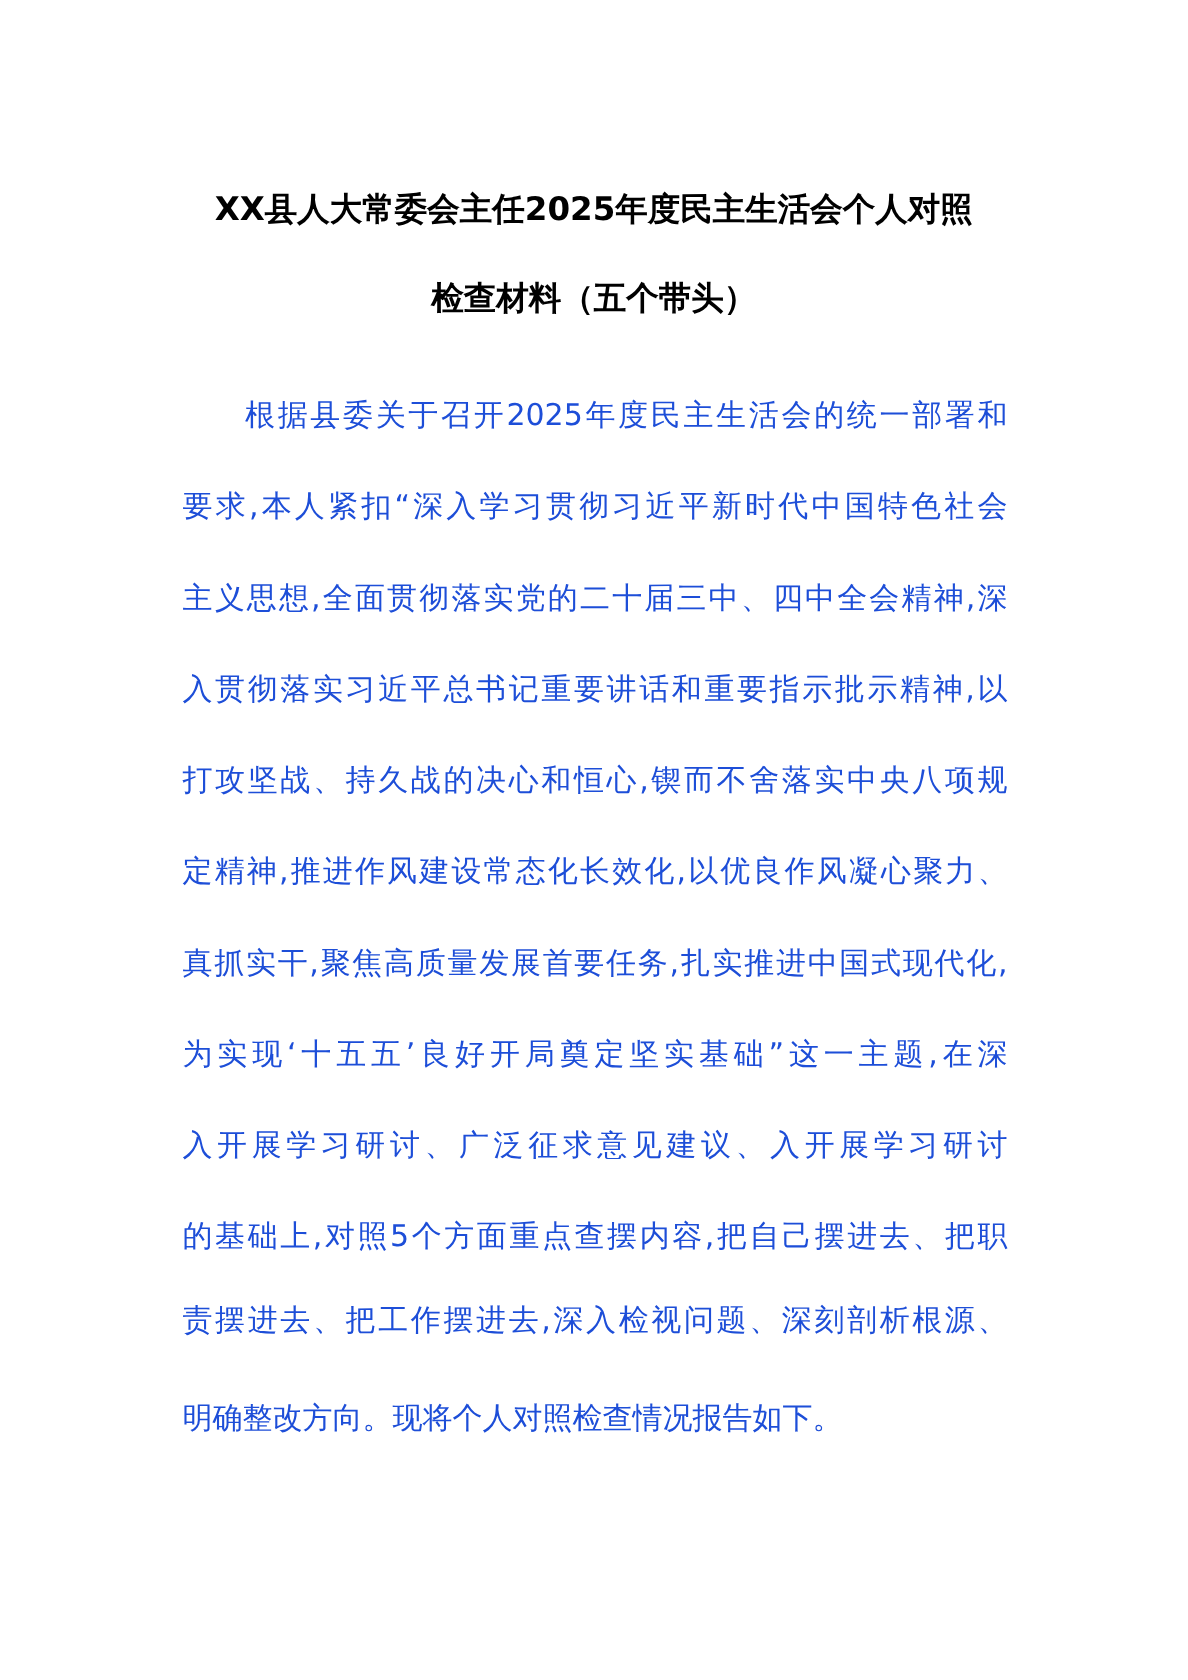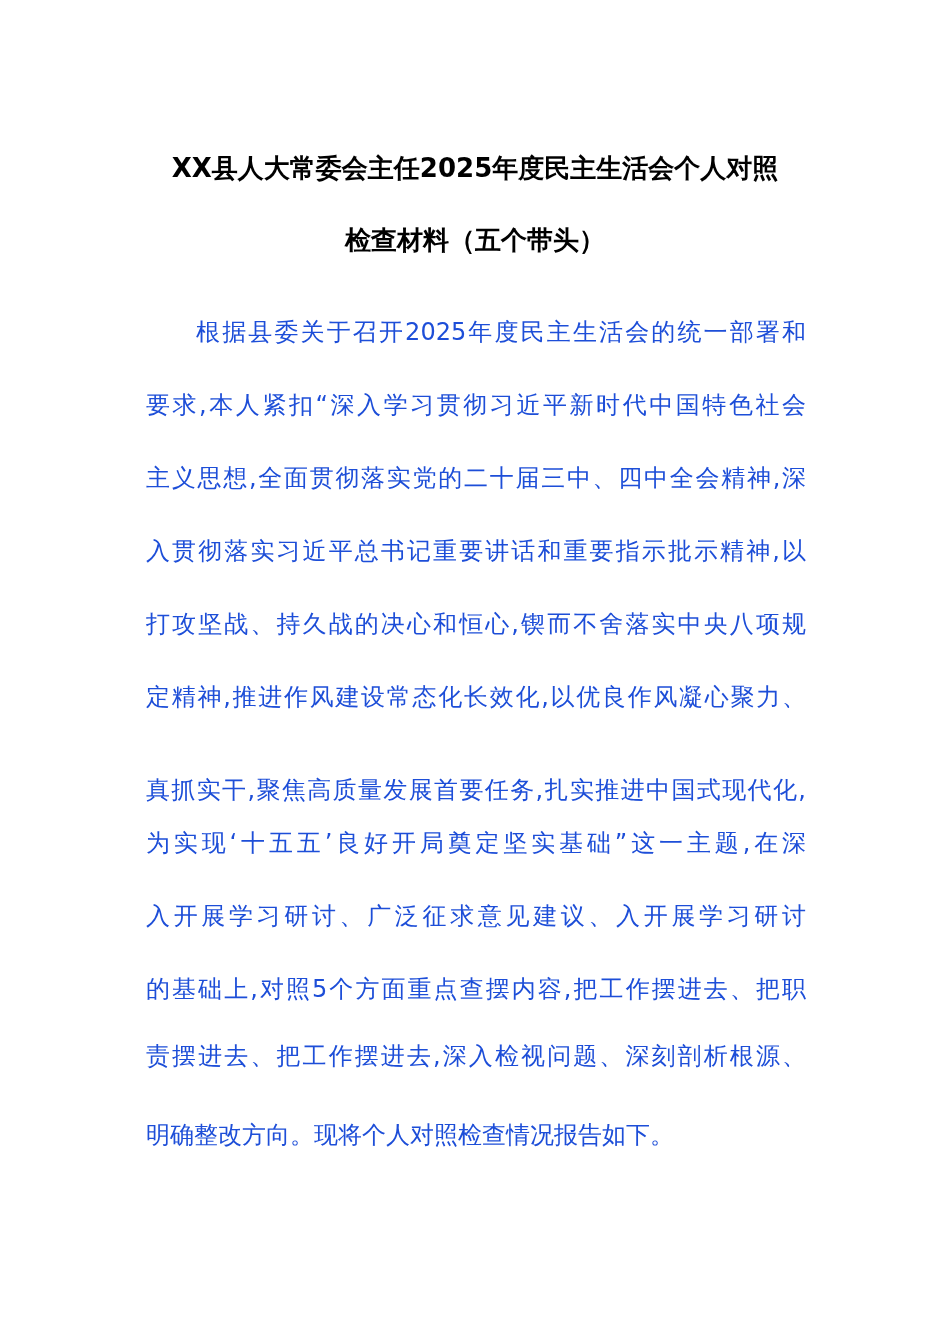--- a/index.html
+++ b/index.html
@@ -28,21 +28,21 @@
       left: 140px;
       width: 670px;
       text-align: center;
       font-weight: bold;
       font-size: 26px;
       line-height: 36px;
       white-space: nowrap;
       letter-spacing: 0px;
     }
     .title-line.l1 { top: 150px; }
-    .title-line.l2 { top: 222px; }
+    .title-line.l2 { top: 222px; font-family: Liberation Mono, monospace; }
     .body-line {
       position: absolute;
       left: 146px;
       width: 660px;
       font-size: 24px;
       line-height: 32px;
       white-space: nowrap;
       text-align: justify;
       text-align-last: justify;
       color: #1d4ed8;
@@ -63,20 +63,20 @@
   <div class="title-line l1">XX县人大常委会主任2025年度民主生活会个人对照</div>
   <div class="title-line l2">检查材料（五个带头）</div>
 
   <div>
     <div class="body-line first" style="top:316px">根据县委关于召开2025年度民主生活会的统一部署和</div>
     <div class="body-line" style="top:389px">要求,本人紧扣“深入学习贯彻习近平新时代中国特色社会</div>
     <div class="body-line" style="top:462px">主义思想,全面贯彻落实党的二十届三中、四中全会精神,深</div>
     <div class="body-line" style="top:535px">入贯彻落实习近平总书记重要讲话和重要指示批示精神,以</div>
     <div class="body-line" style="top:608px">打攻坚战、持久战的决心和恒心,锲而不舍落实中央八项规</div>
     <div class="body-line" style="top:681px">定精神,推进作风建设常态化长效化,以优良作风凝心聚力、</div>
-    <div class="body-line" style="top:774px">真抓实干,聚焦高质量发展首要任务,扎实推进中国式现代化,</div>
+    <div class="body-line" style="top:754px">真抓实干,聚焦高质量发展首要任务,扎实推进中国式现代化,</div>
     <div class="body-line" style="top:827px">为实现‘十五五’良好开局奠定坚实基础”这一主题,在深</div>
     <div class="body-line" style="top:900px">入开展学习研讨、广泛征求意见建议、入开展学习研讨</div>
-    <div class="body-line" style="top:973px">的基础上,对照5个方面重点查摆内容,把工作摆进去、把职</div>
+    <div class="body-line" style="top:973px">的基础上,对照5个方面重点查摆内容,把自己摆进去、把职</div>
     <div class="body-line" style="top:1040px">责摆进去、把工作摆进去,深入检视问题、深刻剖析根源、</div>
     <div class="body-line last" style="top:1119px">明确整改方向。现将个人对照检查情况报告如下。</div>
   </div>
 </div>
 
 </body></html>

